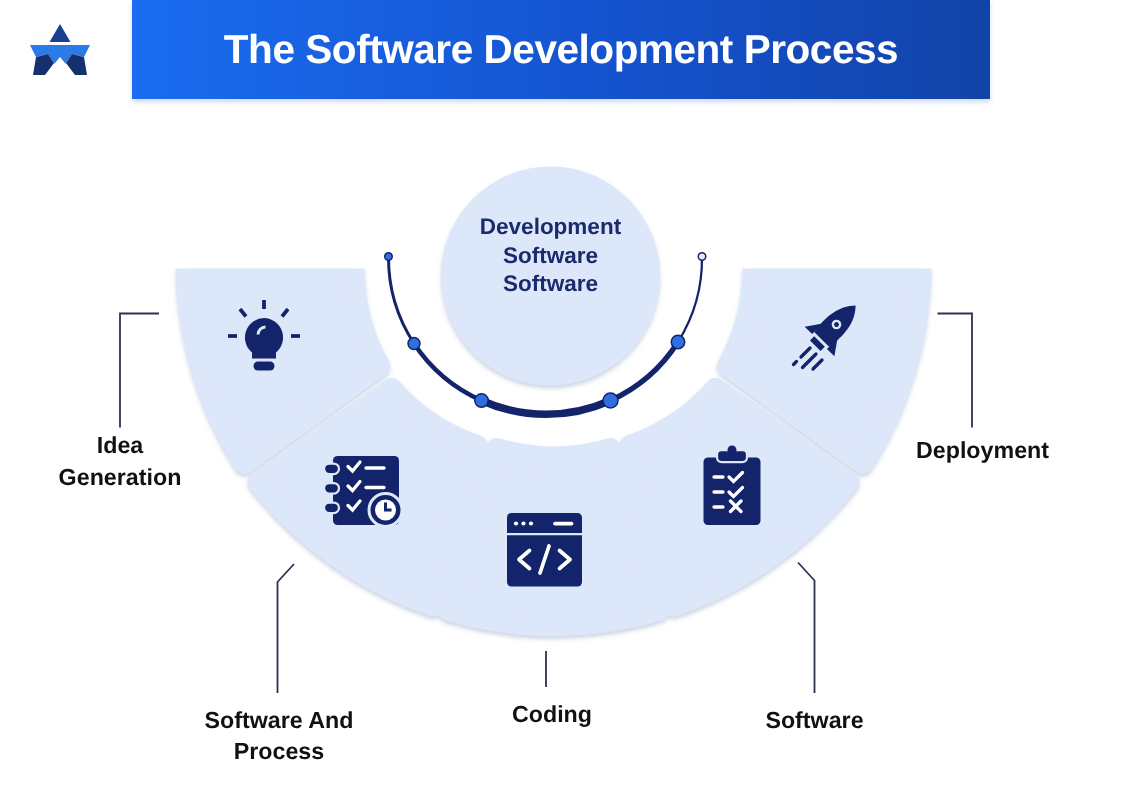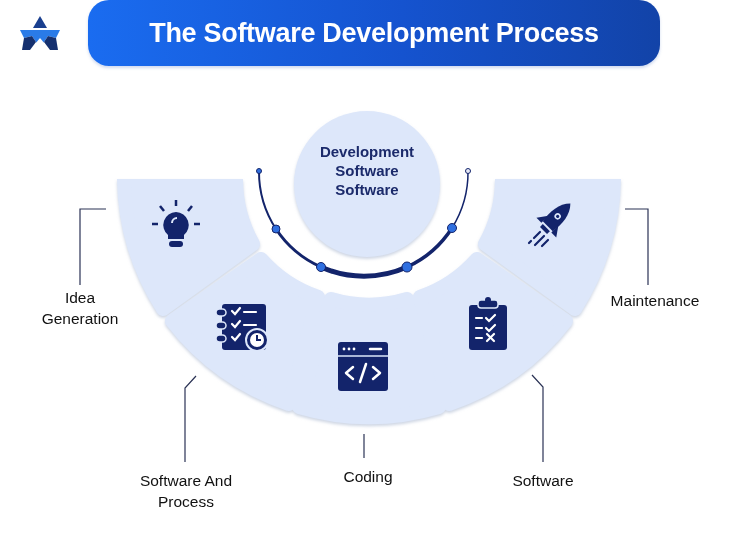--- a/index.html
+++ b/index.html
@@ -1,22 +1,22 @@
 <!DOCTYPE html>
 <html><head>
 <meta charset="utf-8">
 <style>
   html,body{margin:0;padding:0;background:#ffffff;}
   body{width:748px;height:539px;position:relative;overflow:hidden;font-family:"Liberation Sans","DejaVu Sans",sans-serif;}
-  .banner{position:absolute;left:88px;top:0;width:572px;height:66px;background:linear-gradient(90deg,#1a6cf0 0%,#1553cf 55%,#1243a8 100%);box-shadow:0 2px 3px rgba(120,150,210,0.35);display:flex;align-items:center;justify-content:center;border-radius:21px;}
+  .banner{position:absolute;left:88px;top:0;width:572px;height:66px;background:linear-gradient(90deg,#1a6cf0 0%,#1553cf 55%,#1243a8 100%);box-shadow:0 2px 3px rgba(120,150,210,0.35);display:flex;align-items:center;justify-content:center;}
   .banner-title{color:#ffffff;font-size:27px;font-weight:bold;letter-spacing:-0.3px;}
   .logo{position:absolute;left:18px;top:14px;width:44px;height:38px;}
   svg.diagram{position:absolute;left:0;top:0;}
   .center-label{position:absolute;left:307px;top:142px;width:120px;text-align:center;color:#1b2a6b;font-weight:bold;font-size:15px;line-height:19px;}
-  .stage-label{position:absolute;color:#111111;font-weight:normal;font-size:15.5px;line-height:21px;text-align:center;white-space:nowrap;}
+  .stage-label{position:absolute;color:#111111;font-weight:bold;font-size:15.5px;line-height:21px;text-align:center;white-space:nowrap;}
 </style>
 </head>
 <body>
 
 <div class="banner">
   <span class="banner-title">The Software Development Process</span>
 </div>
 
 <svg class="logo" viewBox="0 0 44 38">
   <polygon points="22,2 29,14 15,14" fill="#1a3f8f"></polygon>
@@ -163,14 +163,14 @@
   <div>Software And</div>
   <div>Process</div>
 </div>
 <div class="stage-label" style="left:318px;top:466px;width:100px;">
   <div>Coding</div>
 </div>
 <div class="stage-label" style="left:493px;top:470px;width:100px;">
   <div>Software</div>
 </div>
 <div class="stage-label" style="left:590px;top:290px;width:130px;">
-  <div>Maintenance</div>
+  <div>Deployment</div>
 </div>
 
 </body></html>

